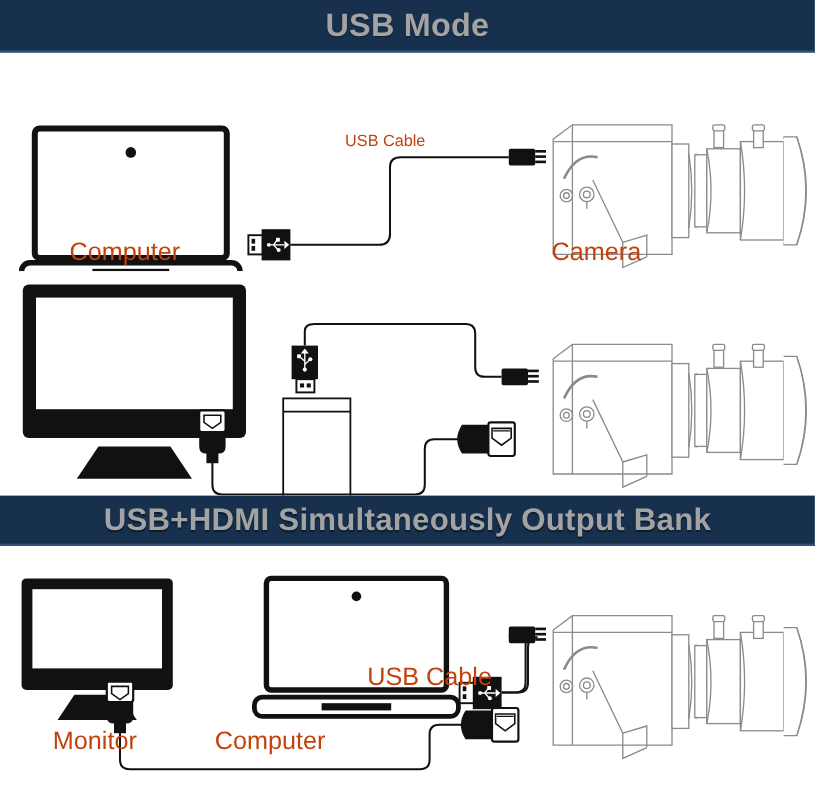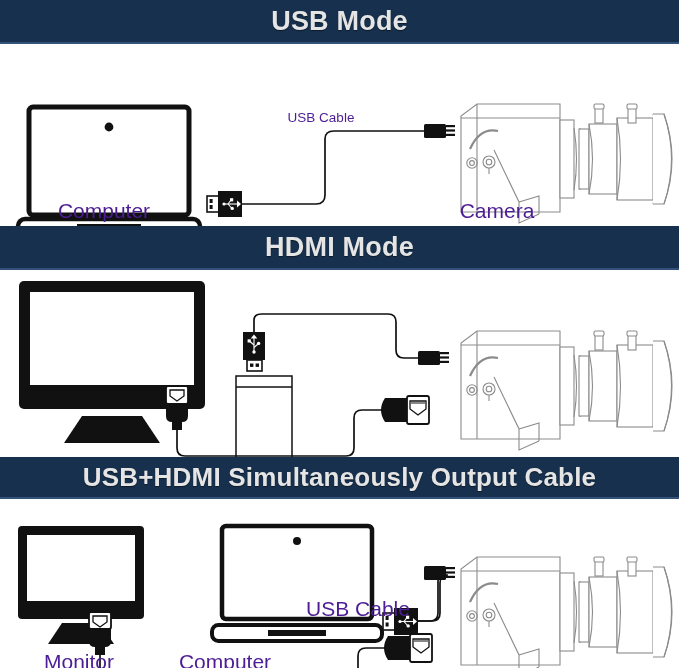--- a/index.html
+++ b/index.html
@@ -9,21 +9,21 @@
   .panel{position:relative;width:679px;box-sizing:border-box;}
 
   .banner{
     position:relative;
     background:#17304d;
     border-bottom:2px solid #33527a;
     display:flex;align-items:center;justify-content:center;
     box-sizing:border-box;
   }
   .banner-title{
-    color:#e5e5e5;
+    color:#a3a3a3;
     font-weight:bold;
     letter-spacing:.2px;
     text-shadow:0 1px 1px rgba(0,0,0,.45);
     white-space:nowrap;
   }
   .p1 .banner{height:44px;}
   .p1 .banner-title{font-size:27px;}
   .p2 .banner{height:44px;}
   .p2 .banner-title{font-size:27px;}
   .p3 .banner{height:42px;}
@@ -32,21 +32,21 @@
   .stage{position:relative;width:679px;background:#fff;}
   .p1 .stage{height:182px;}
   .p2 .stage{height:187px;}
   .p3 .stage{height:213px;}
 
   .stage svg{position:absolute;left:0;top:0;display:block;}
 
   .lbl{
     position:absolute;
     font-size:13.5px;
-    color:#4c1d95;
+    color:#c2410c;
     white-space:nowrap;
   }
   .lbl.big{font-size:21px;}
   .lbl.c{transform:translateX(-50%);}
 </style>
 </head>
 <body>
 
 <div class="sheet">
 
@@ -127,23 +127,20 @@
       </svg>
 
       <span class="lbl c" style="left:321px;top:66px;">USB Cable</span>
       <span class="lbl big c" style="left:104px;top:155px;">Computer</span>
       <span class="lbl big c" style="left:497px;top:155px;">Camera</span>
     </div>
   </section>
 
   <section class="panel p2">
 
-    <div class="banner">
-      <span class="banner-title">HDMI Mode</span>
-    </div>
 
     <div class="stage">
       <svg width="679" height="187" viewBox="0 0 679 187">
 
         <g>
           <rect x="19" y="11" width="186" height="128" rx="5" fill="#111"></rect>
           <rect x="30" y="22" width="164" height="93" fill="#fff"></rect>
           <path d="M82,146 h60 l18,27 h-96 Z" fill="#111"></path>
         </g>
 
@@ -226,21 +223,21 @@
       <span class="lbl c" style="left:264px;top:209px;">5V 2A</span>
       <span class="lbl big c" style="left:108px;top:202px;">Monitor</span>
       <span class="lbl big c" style="left:286px;top:228px;">HDMI Cable</span>
       <span class="lbl big c" style="left:497px;top:202px;">Camera</span>
     </div>
   </section>
 
   <section class="panel p3">
 
     <div class="banner">
-      <span class="banner-title">USB+HDMI Simultaneously Output Cable</span>
+      <span class="banner-title">USB+HDMI Simultaneously Output Bank</span>
     </div>
 
     <div class="stage">
       <svg width="679" height="213" viewBox="0 0 679 213">
 
         <g>
           <rect x="18" y="27" width="126" height="93" rx="4" fill="#111"></rect>
           <rect x="27" y="36" width="108" height="66" fill="#fff"></rect>
           <path d="M62,124 h38 l14,21 h-66 Z" fill="#111"></path>
         </g>

